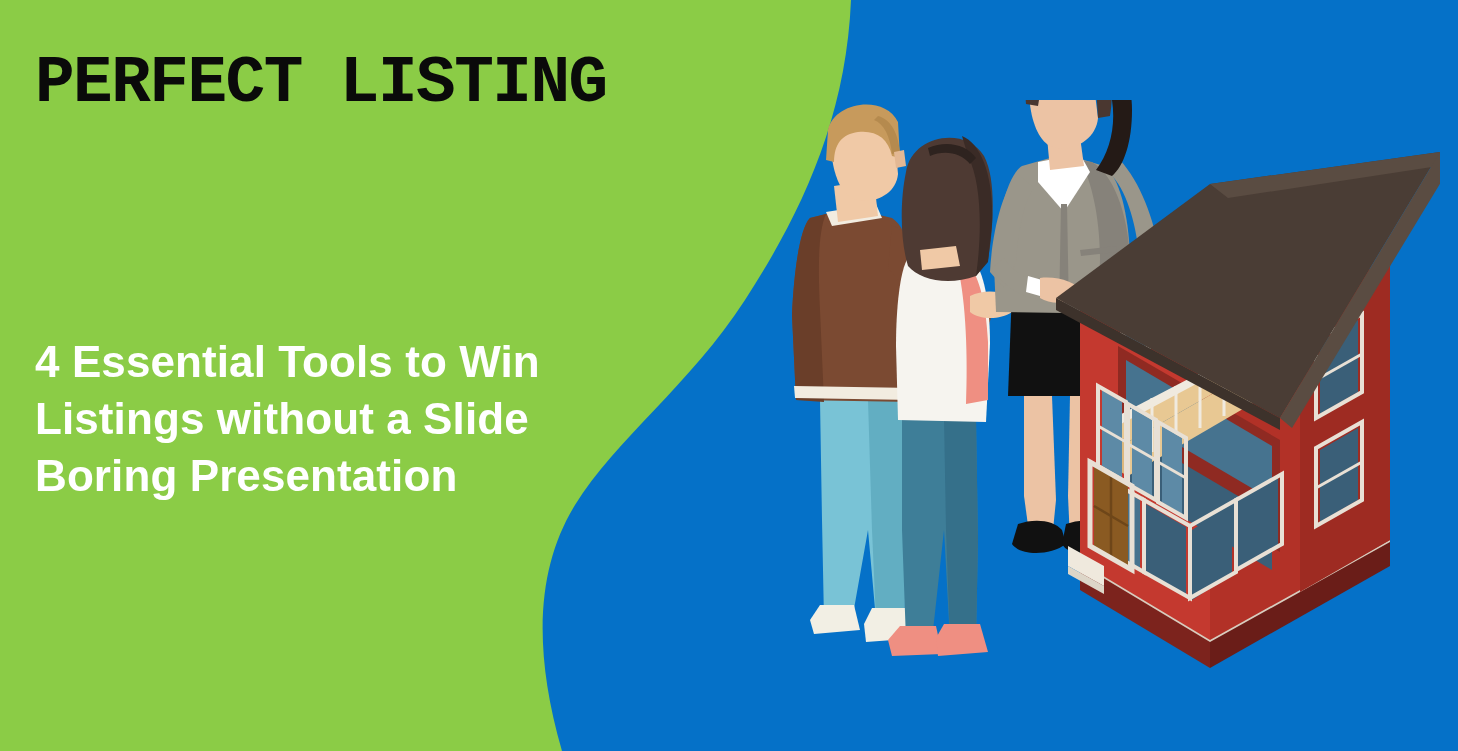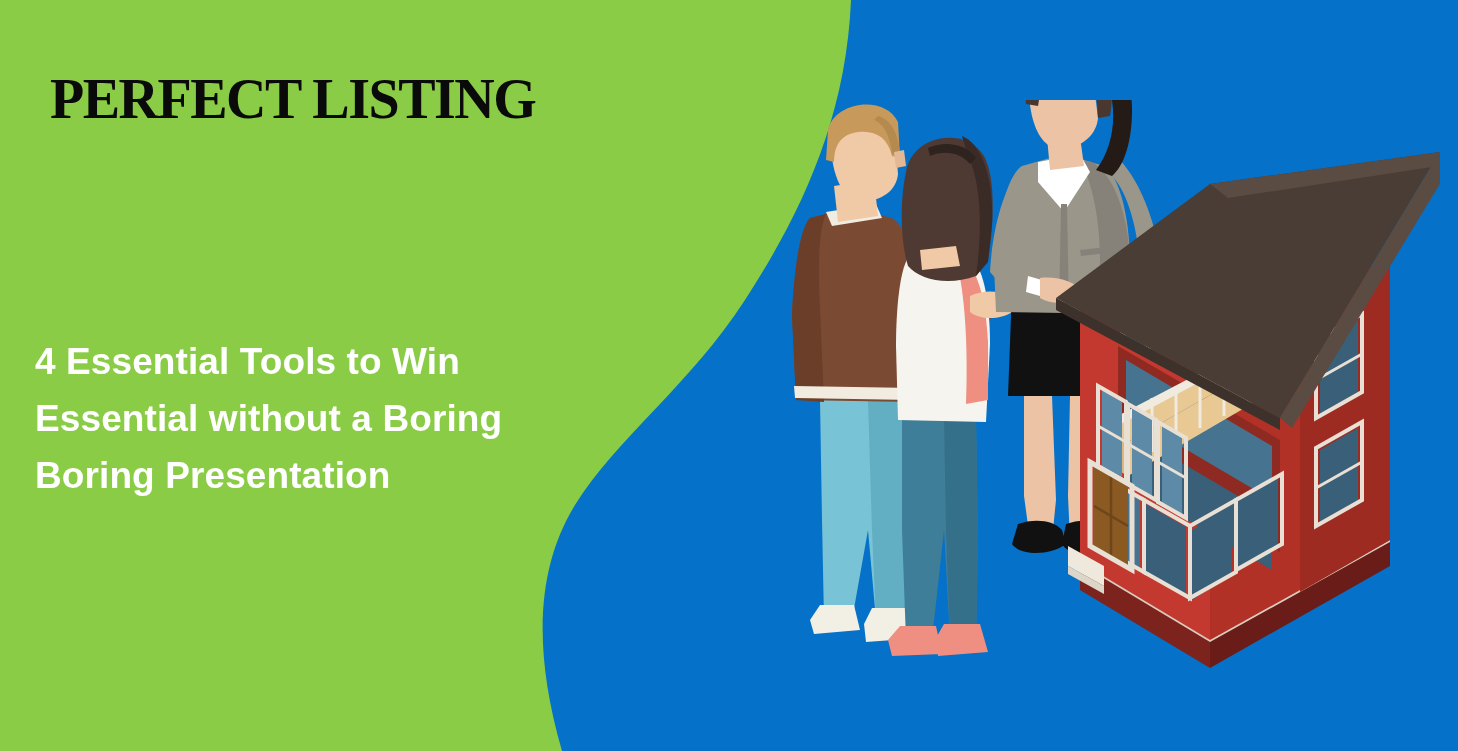--- a/index.html
+++ b/index.html
@@ -23,28 +23,28 @@
     width:860px; height:751px;
     pointer-events:none;
   }
   #title-block{
     position:absolute;
     left:35px;
     top:36px;
     width:820px;
   }
   .title-line{
-    font-family:Liberation Serif, serif;
+    font-family:Liberation Mono, monospace;
     font-weight:bold;
-    font-size:56px;
+    font-size:66px;
     line-height:96px;
     letter-spacing:-1.5px;
     color:#0a0a0a;
     white-space:nowrap;
-    margin:15px;
+    margin:0;
   }
   .u-underline{
     display:inline-block;
     position:relative;
   }
   .u-underline::after{
     content:"";
     position:absolute;
     left:0; right:2px;
     bottom:-8px;
@@ -54,21 +54,21 @@
 
   #subtitle-block{
     position:absolute;
     left:35px;
     top:333px;
     width:600px;
   }
   .sub-line{
     font-family:"Liberation Sans",sans-serif;
     font-weight:bold;
-    font-size:37px;
+    font-size:44px;
     line-height:57px;
     letter-spacing:0.1px;
     color:#ffffff;
     margin:0;
     white-space:nowrap;
   }
 
   
   #illustration{
     position:absolute;
@@ -94,21 +94,21 @@
   </svg>
 
   <div id="text-layer">
 
     <div id="title-block">
       <div class="title-line">PERFECT LISTING</div>
     </div>
 
     <div id="subtitle-block">
       <div class="sub-line">4 Essential Tools to Win</div>
-      <div class="sub-line">Essential without a Boring</div>
+      <div class="sub-line">Listings without a Slide</div>
       <div class="sub-line">Boring Presentation</div>
     </div>
 
   </div>
 
   <div id="illustration">
     <svg viewBox="0 0 660 600" preserveAspectRatio="none">
 
       <g>
 

